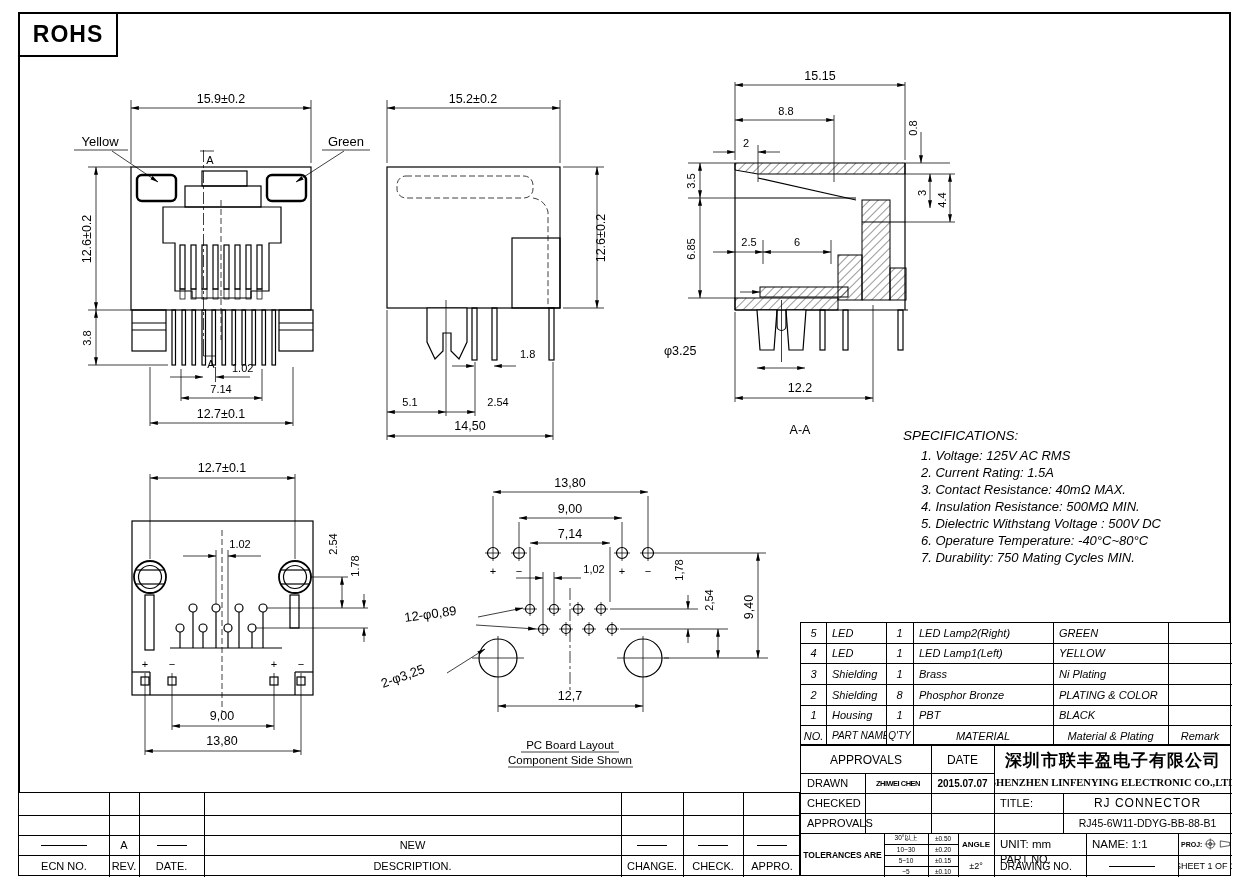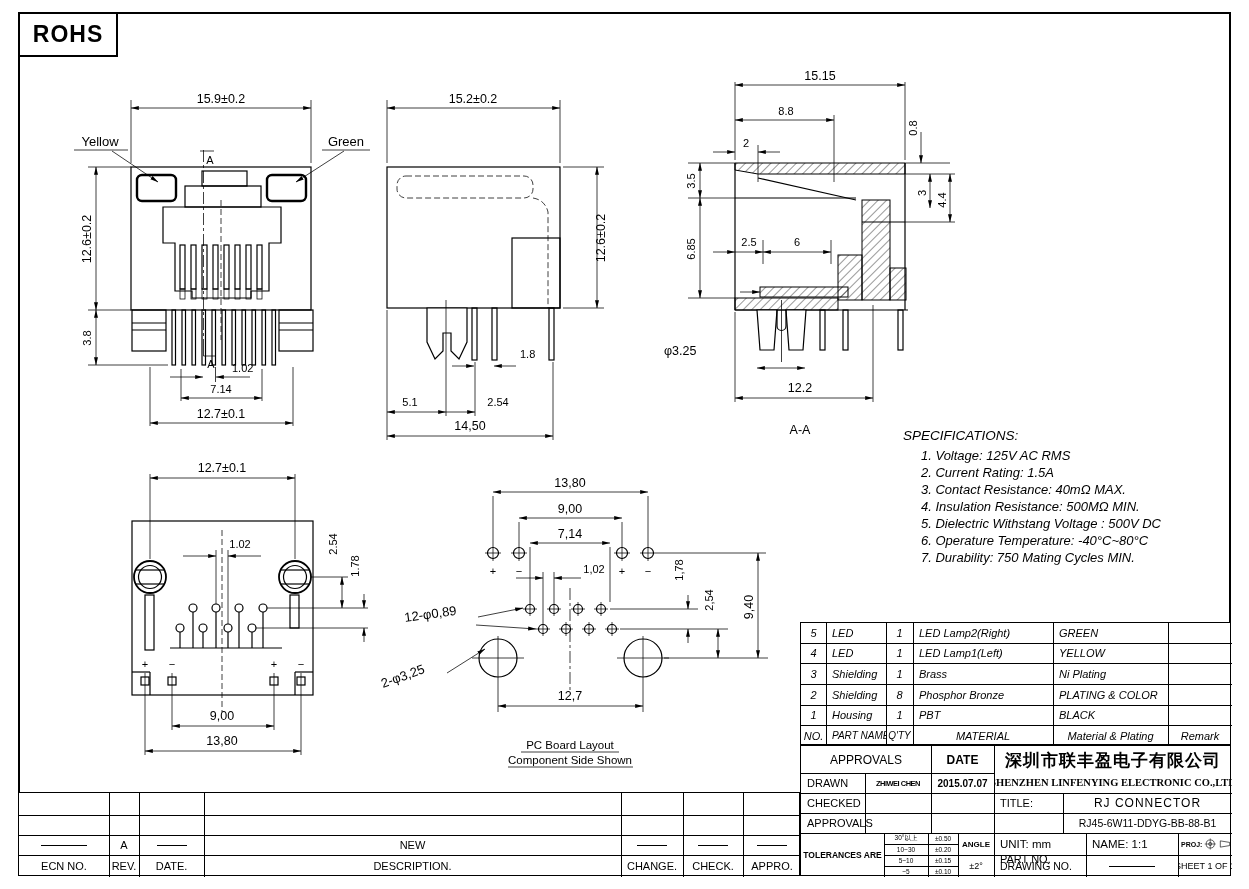--- a/index.html
+++ b/index.html
@@ -484,21 +484,21 @@
     <div class="vl" style="left:377px;top:87px;height:44px;"></div>
     <div class="hl" style="left:0;top:27px;width:193px;"></div>
     <div class="hl" style="left:0;top:47px;width:431px;"></div>
     <div class="hl" style="left:0;top:67px;width:431px;"></div>
     <div class="hl" style="left:0;top:87px;width:431px;"></div>
     <div class="hl" style="left:83px;top:98px;width:74px;"></div>
     <div class="hl" style="left:83px;top:109px;width:348px;"></div>
     <div class="hl" style="left:83px;top:120px;width:74px;"></div>
 
     <div class="cell cc" style="left:0;top:0;width:130px;height:27px;font-size:12px;">APPROVALS</div>
-    <div class="cell cc" style="left:130px;top:0;width:63px;height:27px;font-size:12px;font-weight:bold;">DATE</div>
+    <div class="cell cc" style="left:130px;top:0;width:63px;height:27px;font-size:12px;">DATE</div>
     <div class="cell cl8" style="left:0;top:27px;width:64px;height:20px;">DRAWN</div>
     <div class="cell cc" style="left:64px;top:27px;width:66px;height:20px;font-size:7.5px;font-weight:bold;letter-spacing:-0.5px;">ZHIWEI CHEN</div>
     <div class="cell cc" style="left:130px;top:27px;width:63px;height:20px;font-size:10px;font-weight:bold;">2015.07.07</div>
     <div class="cell cl8" style="left:0;top:47px;width:64px;height:20px;">CHECKED</div>
     <div class="cell cl8" style="left:0;top:67px;width:80px;height:20px;">APPROVALS</div>
     <div class="cell cc" style="left:0;top:87px;width:83px;height:44px;font-size:8.5px;font-weight:bold;">TOLERANCES ARE</div>
     <div class="cell cc tiny" style="left:83px;top:87px;width:44px;height:11px;">30°以上</div>
     <div class="cell cc tiny" style="left:127px;top:87px;width:30px;height:11px;">±0.50</div>
     <div class="cell cc tiny" style="left:83px;top:98px;width:44px;height:11px;">10~30</div>
     <div class="cell cc tiny" style="left:127px;top:98px;width:30px;height:11px;">±0.20</div>

